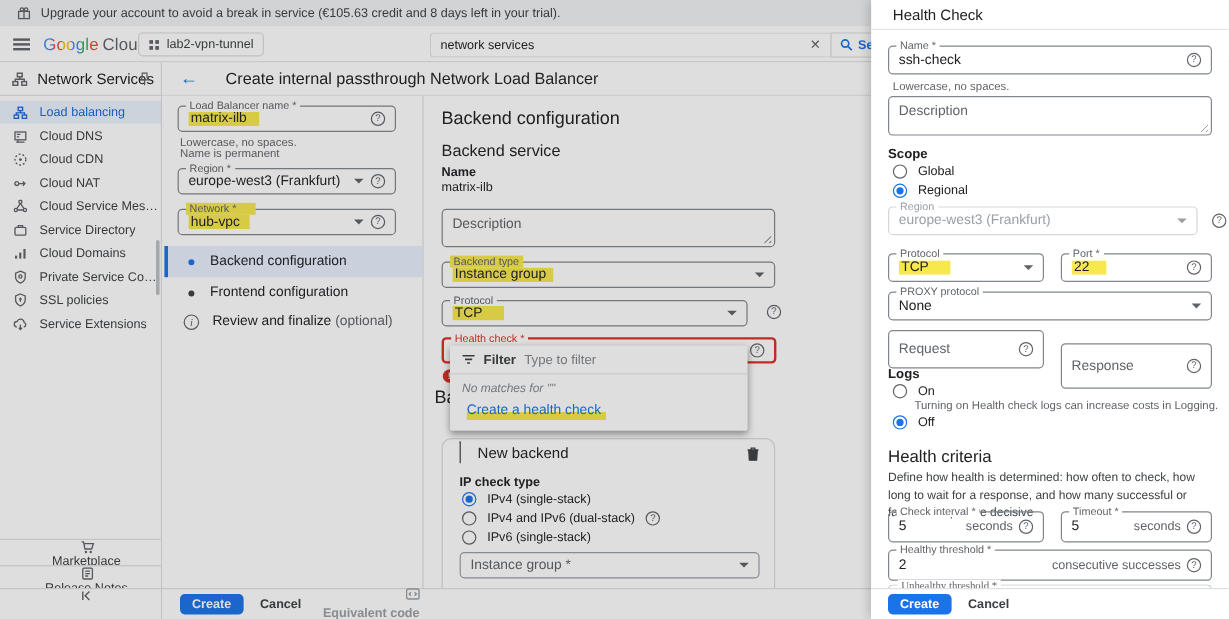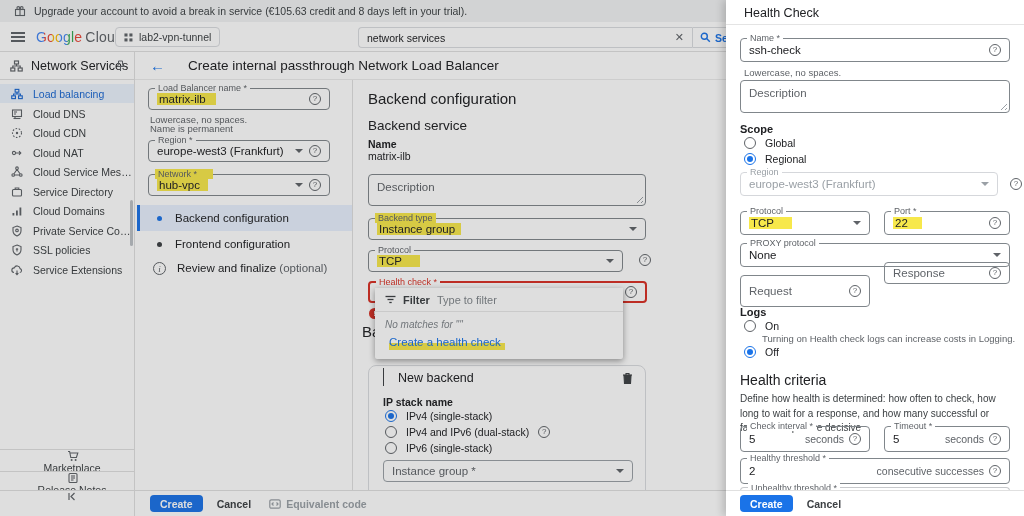--- a/index.html
+++ b/index.html
@@ -89,38 +89,38 @@
   .chev-up { width:7px; height:7px; border-left:1.6px solid #3c4043; border-top:1.6px solid #3c4043; transform:rotate(45deg) translateY(2px); }
   .radio { width:12px; height:12px; border:1.5px solid #5f6368; border-radius:50%; flex:none; cursor:pointer; }
   .radio.on { border-color:#1a73e8; position:relative; }
   .radio.on::after { content:''; position:absolute; left:1.5px; top:1.5px; width:6px; height:6px; border-radius:50%; background:#1a73e8; }
   .radiorow { position:absolute; display:flex; align-items:center; gap:9px; font-size:10.5px; color:#202124; }
 
   
   .actionbar { position:absolute; left:0; top:438px; width:591px; height:26px; background:#fff; border-top:1px solid #e0e0e0; display:flex; align-items:center; }
   .btn-primary { background:#1a73e8; color:#fff; font-size:10.5px; font-weight:bold; border:none; border-radius:4px; height:17px; padding:0 10px; cursor:pointer; font-family:inherit; }
   .btn-text { font-size:10.5px; font-weight:bold; color:#3c4043; background:none; border:none; cursor:pointer; font-family:inherit; }
-  .btn-disabled { display:flex; align-items:center; gap:5px; font-size:10.5px; font-weight:bold; color:#9aa0a6; }
+  .btn-disabled { display:flex; align-items:flex-end; gap:5px; font-size:10.5px; font-weight:bold; color:#9aa0a6;flex-direction:column; }
 
   
   .scrim { left:0; top:0; width:726px; height:516px; background:rgba(32,33,36,.15); z-index:10; }
 
   
   .panel { left:726px; top:0; width:298px; height:516px; background:#fff; z-index:20; box-shadow:-3px 0 8px rgba(0,0,0,.18); }
   .panel-title { position:absolute; left:18px; top:6px; font-size:12.5px; color:#202124; }
   .panel-div { position:absolute; left:0; top:24px; width:298px; border-top:1px solid #e4e4e4; }
   .p-bold { position:absolute; font-size:11px; font-weight:bold; color:#202124; }
   .p-h { position:absolute; font-size:14px; color:#202124; }
   .p-desc { position:absolute; font-size:10px; color:#3c4043; line-height:1.45; }
   .field.disabled { border-color:#d5d7db; }
   .field.disabled .fval { color:#9aa0a6; }
   .field.disabled .flabel { color:#9aa0a6; }
   .field.disabled .caret { border-top-color:#9aa0a6; }
   .p-footer { position:absolute; left:0; top:490px; width:298px; height:26px; background:#fff; border-top:1px solid #e0e0e0; display:flex; align-items:center; }
-  .sliver-label { position:absolute; left:22px; top:483px; font-size:9px; color:#5f6368; background:#fff; padding:0 3px; }
+  .sliver-label { position:absolute; left:22px; top:483px; font-size:9px; color:#5f6368; background:#fff; padding:0 3px;font-family:Liberation Serif, serif; }
   .sliver-border { position:absolute; left:14px; top:487px; width:270px; height:5px; border:1px solid #c7c9cc; border-bottom:none; border-radius:4px 4px 0 0; }
 
   svg { display:block; }
 </style>
 </head>
 <body>
 
 <div id="root">
 
   <div class="abs banner">
@@ -396,21 +396,21 @@
         <span style="margin-left:14px"><span class="chev-up"></span></span>
         <span style="margin-left:14px;font-size:12.5px;color:#202124">New backend</span>
         <span style="position:absolute;right:12px;top:6px">
           <svg width="11" height="13" viewBox="0 0 11 13" fill="none" stroke="#3c4043" stroke-width="1.1">
             <path d="M2 3.5h7l-.5 8h-6z" fill="#3c4043"></path>
               <line x1="1" y1="3" x2="10" y2="3"></line>
               <path d="M4 3V1.5h3V3"></path>
           </svg>
         </span>
       </div>
-      <div class="blabel" style="left:14px;top:30px">IP stack name</div>
+      <div class="blabel" style="left:14px;top:30px">IP check type</div>
       <div class="radiorow" style="left:16px;top:44px">
         <span class="radio on"></span>
         <span>IPv4 (single-stack)</span>
       </div>
       <div class="radiorow" style="left:16px;top:60px">
         <span class="radio"></span>
         <span>IPv4 and IPv6 (dual-stack)</span>
         <span class="qicon" style="margin-left:0">?</span>
       </div>
       <div class="radiorow" style="left:16px;top:76px">
@@ -503,21 +503,21 @@
     <div class="field" style="left:14px;top:243px;width:270px;height:24px">
       <span class="flabel">PROXY protocol</span>
       <span class="fval">None</span>
       <span class="caret"></span>
     </div>
 
     <div class="field" style="left:14px;top:275px;width:130px;height:32px">
       <input class="fval" placeholder="Request" style="">
       <span class="qicon">?</span>
     </div>
-    <div class="field" style="left:158px;top:262px;width:126px;height:22px">
+    <div class="field" style="left:158px;top:286px;width:126px;height:38px">
       <input class="fval" placeholder="Response" style="">
       <span class="qicon">?</span>
     </div>
 
     <div class="p-bold" style="left:14px;top:306px">Logs</div>
     <div class="radiorow" style="left:18px;top:320px">
       <span class="radio"></span>
       <span>On</span>
     </div>
     <div class="help" style="left:36px;top:333px;font-size:9.5px">Turning on Health check logs can increase costs in Logging.</div>

